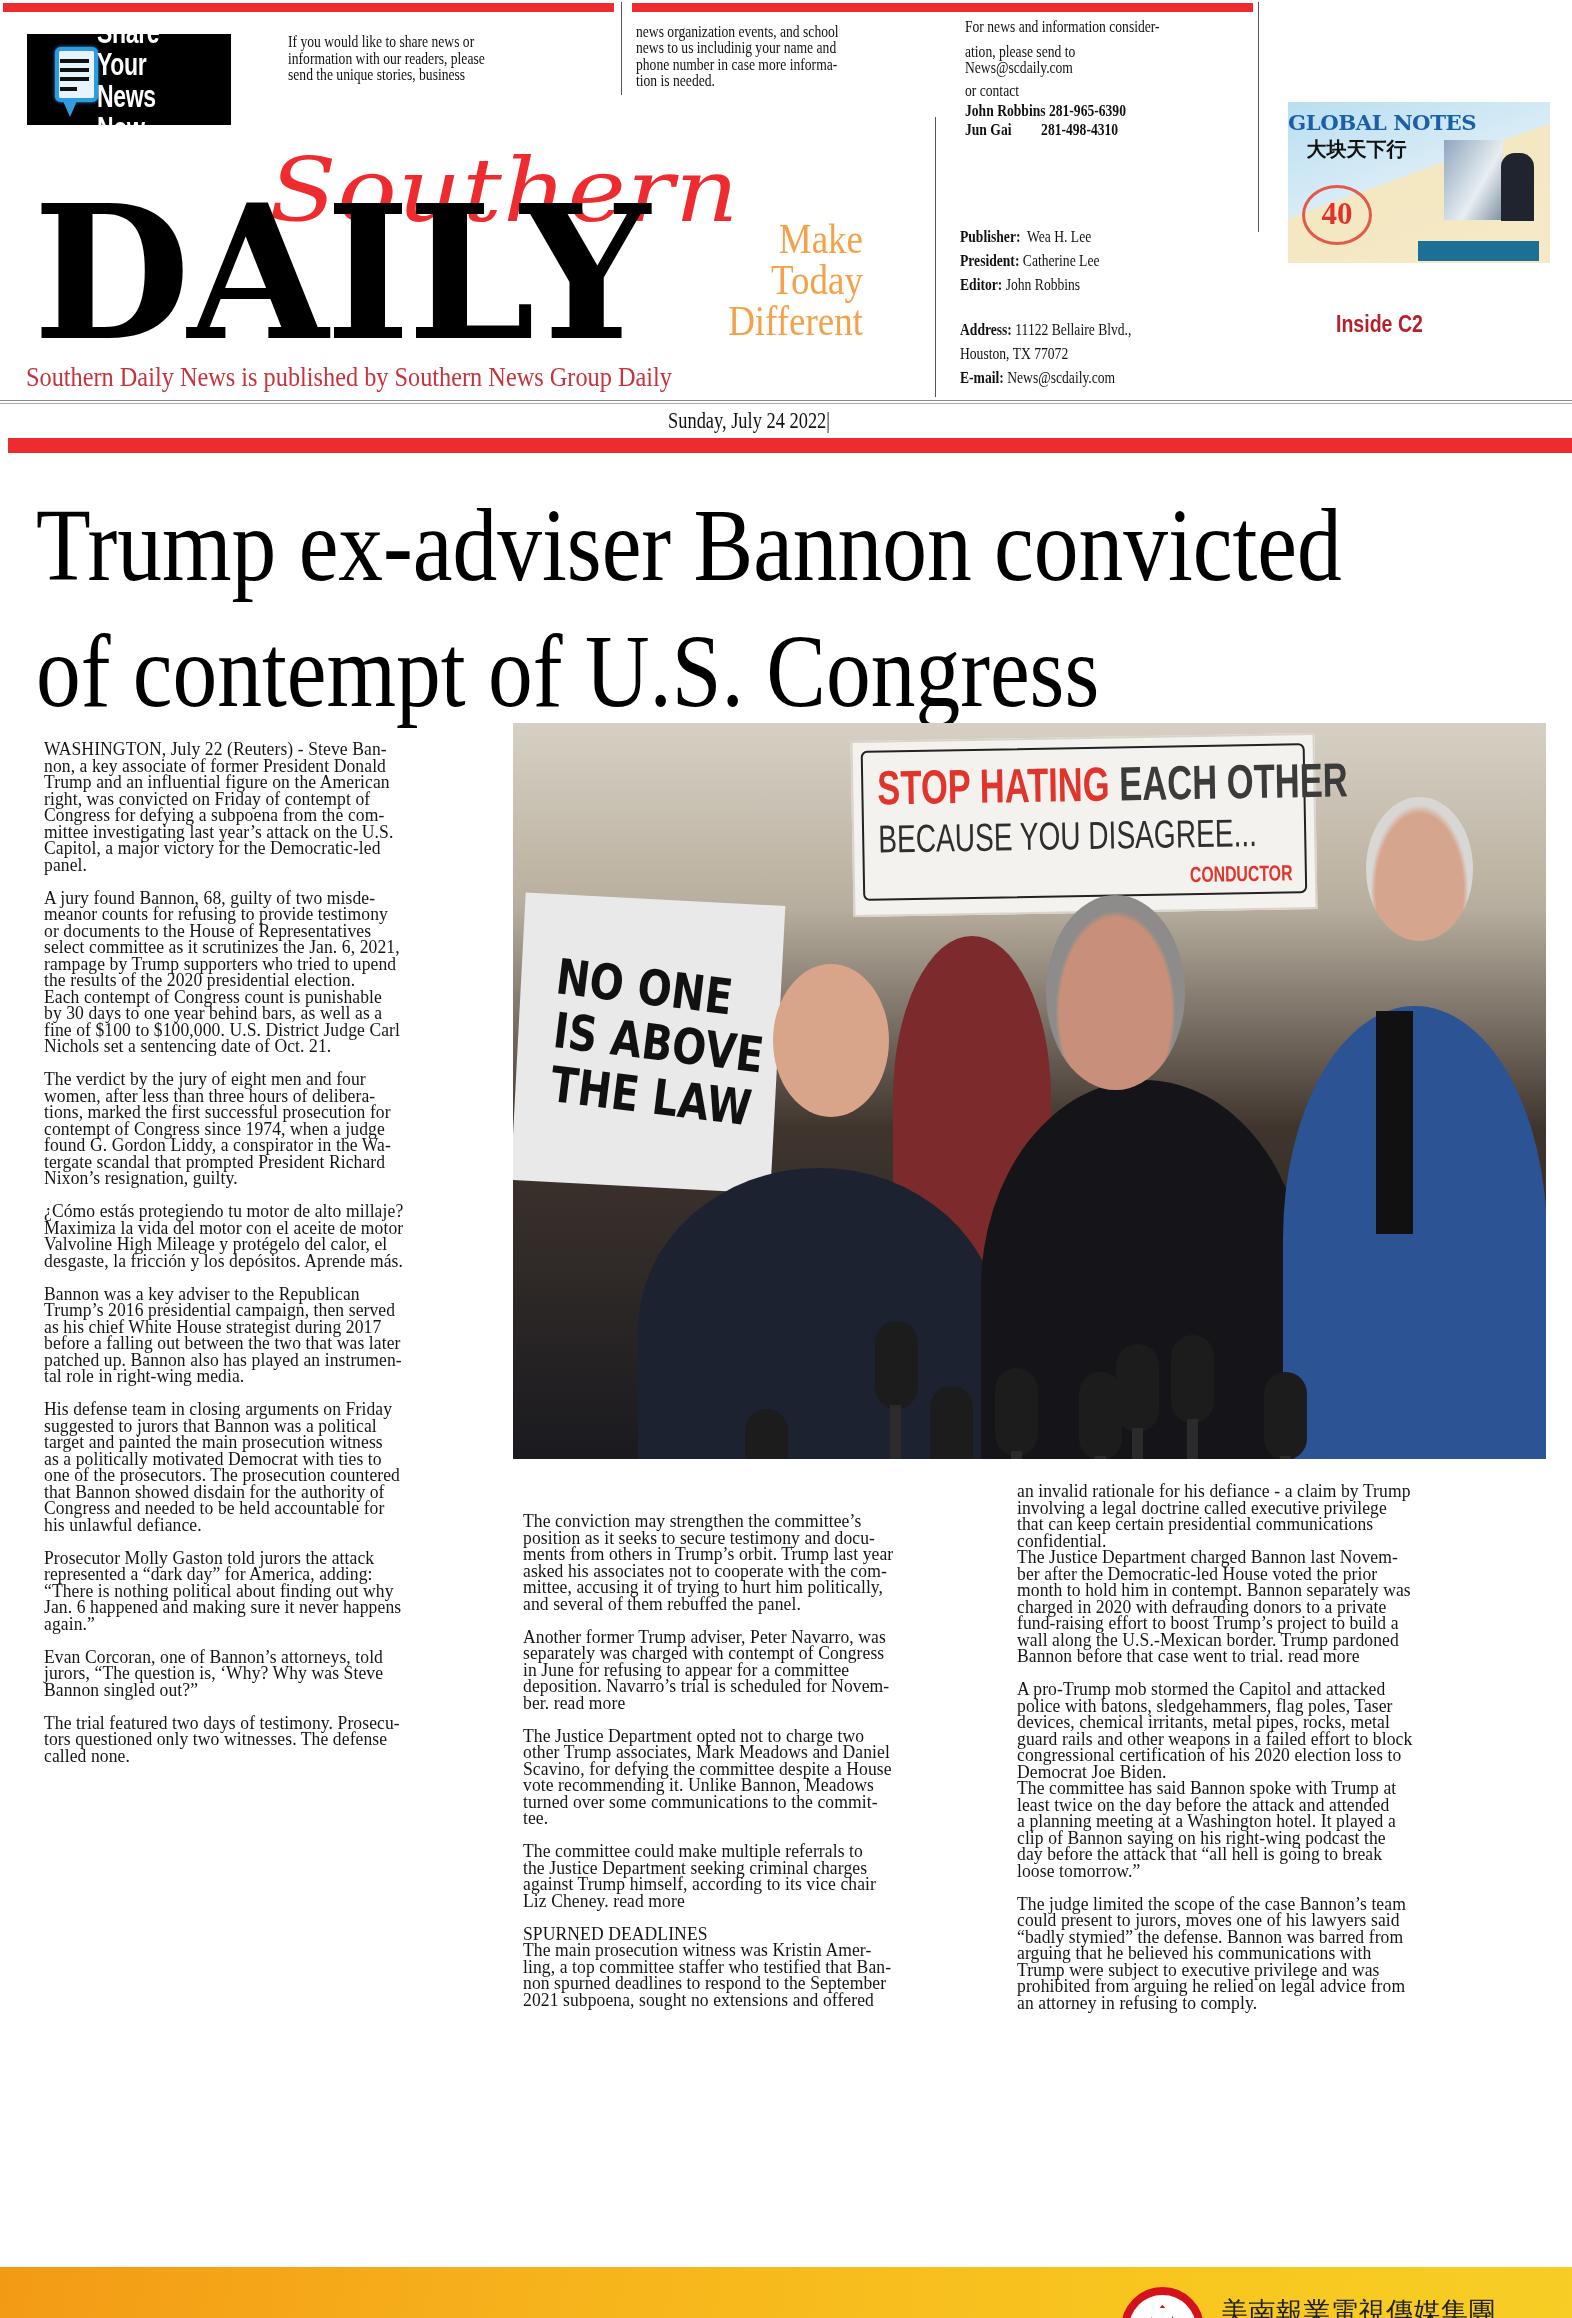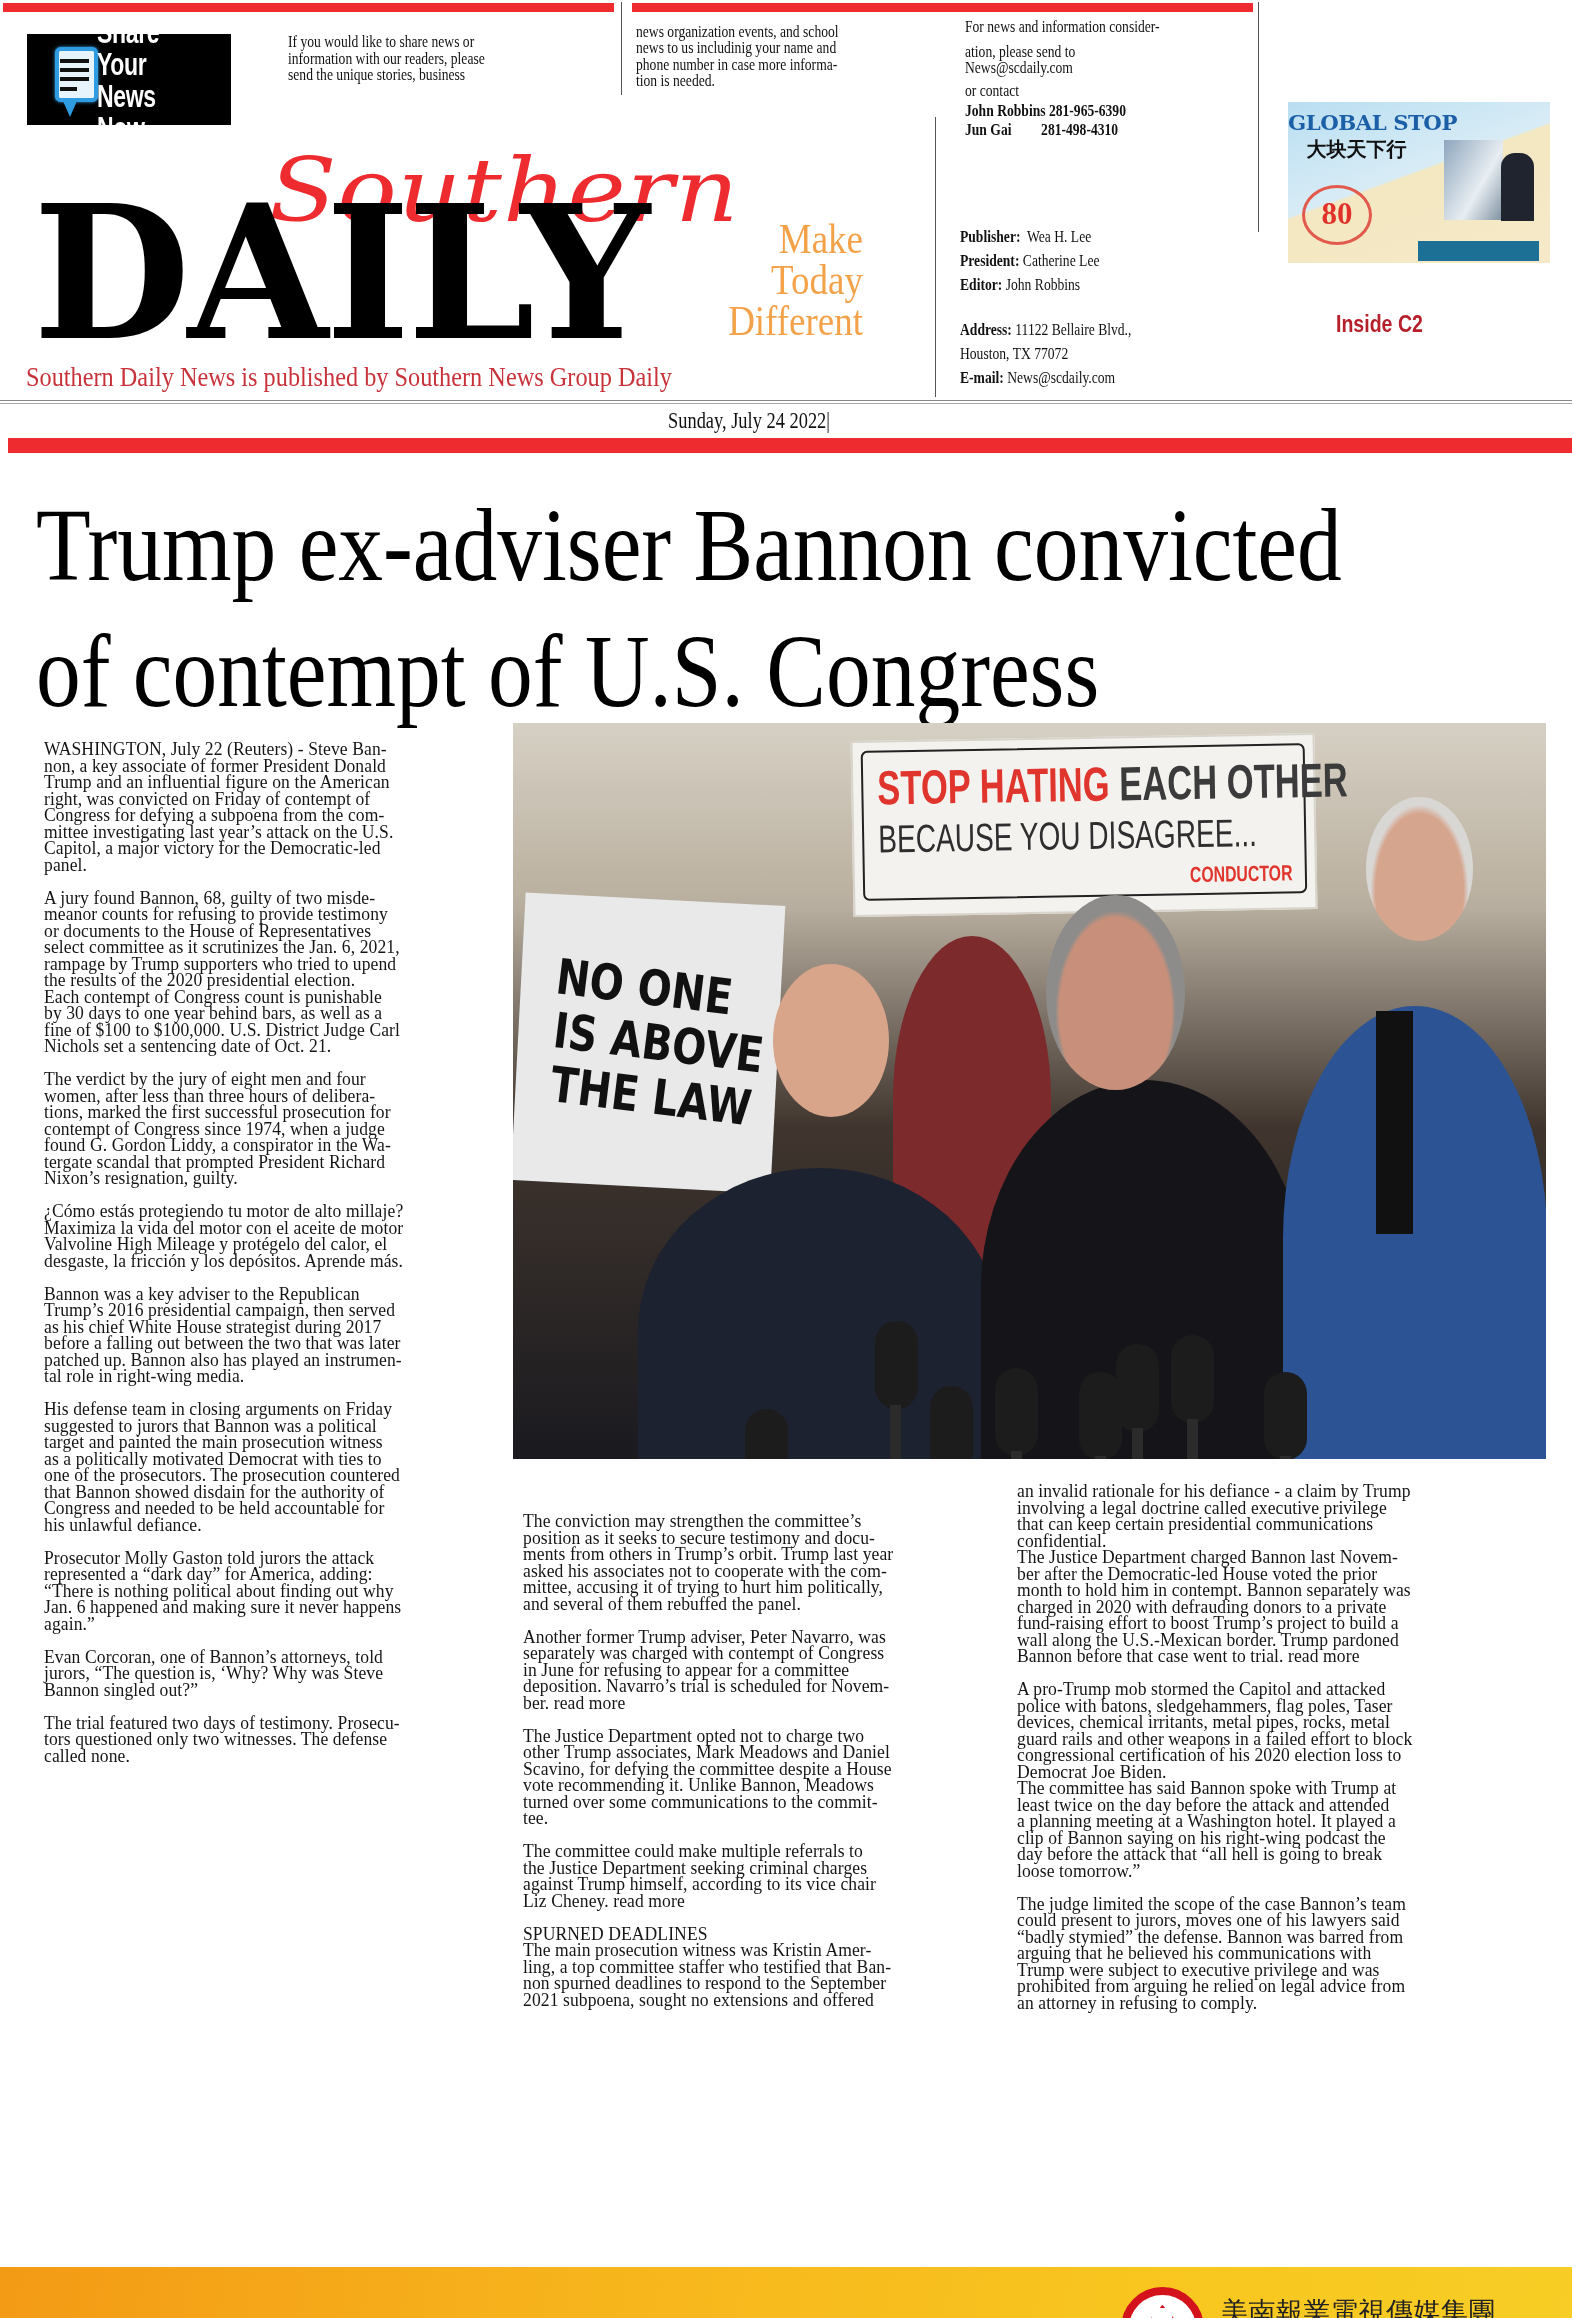--- a/index.html
+++ b/index.html
@@ -125,25 +125,25 @@
 <div class="abs" style="left:960px;top:223px;">
   <div class="hdr-txt" style="line-height:27px;"><b>Publisher:</b>&nbsp; <span>Wea H. Lee</span></div>
   <div class="hdr-txt" style="line-height:27px;margin-top:-2.8px;"><b>President:</b> <span>Catherine Lee</span></div>
   <div class="hdr-txt" style="line-height:27px;margin-top:-2.8px;"><b>Editor:</b> <span>John Robbins</span></div>
   <div class="hdr-txt" style="line-height:27px;margin-top:17.6px;"><b>Address:</b> <span>11122 Bellaire Blvd.,</span></div>
   <div class="hdr-txt" style="line-height:27px;margin-top:-2.8px;">Houston, TX 77072</div>
   <div class="hdr-txt" style="line-height:27px;margin-top:-2.8px;"><b>E-mail:</b> <span>News@scdaily.com</span></div>
 </div>
 
 <div class="abs gnotes">
-  <div class="t1">GLOBAL STOP</div>
+  <div class="t1">GLOBAL NOTES</div>
   <div class="t2">大块天下行</div>
   <div class="bldg"></div>
   <div class="man"></div>
-  <div class="seal">80</div>
+  <div class="seal">40</div>
   <div class="cap"></div>
 </div>
 <div class="abs inside">Inside C2</div>
 
 <div class="abs dblrule" style="top:400px;"></div>
 <div class="abs date">Sunday, July 24  2022|</div>
 <div class="redbar" style="left:8.3px;top:438px;width:1564px;height:15px;"></div>
 
 <div class="abs headline">
   <div>Trump ex-adviser Bannon convicted</div>

